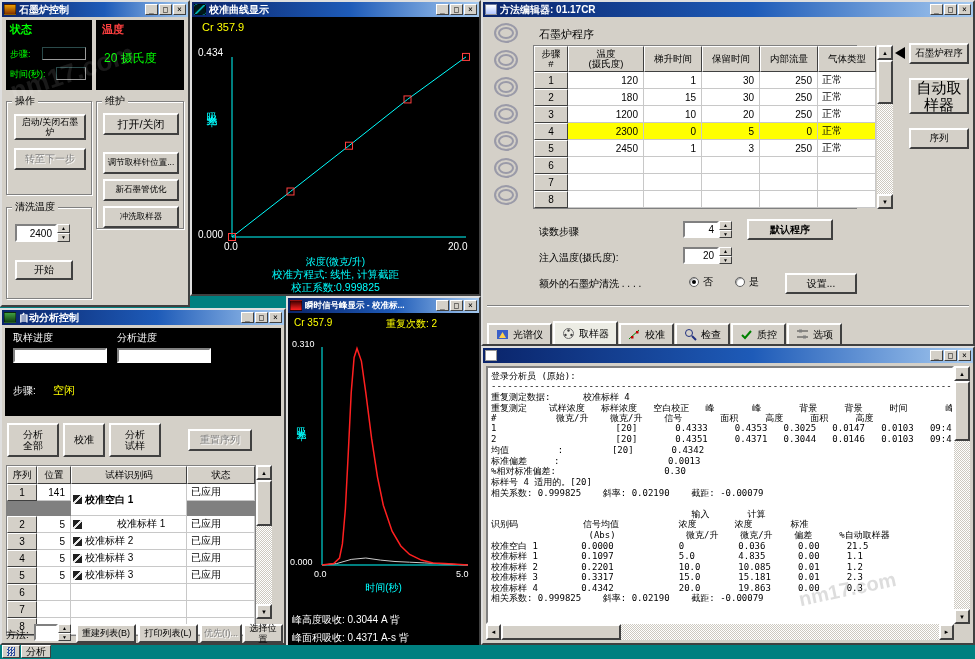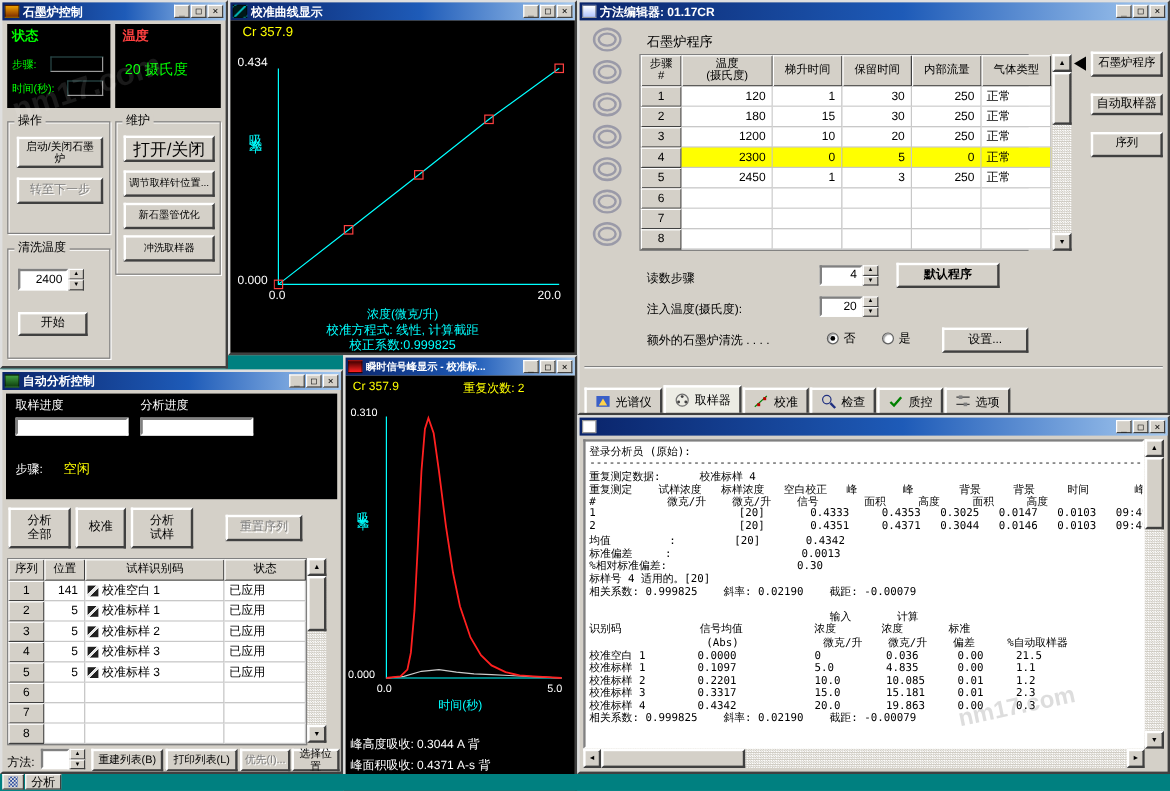--- a/index.html
+++ b/index.html
@@ -85,21 +85,21 @@
         <span class="lbl green" style="left:8px;top:30px;font-size:12px;">20 摄氏度</span>
       </div>
       <div class="gbox" style="left:4px;top:84px;width:86px;height:94px;">
         <span class="glabel">操作</span>
         <div class="btn abs" style="left:7px;top:12px;width:72px;height:26px;font-size:9px;">启动/关闭石墨炉</div>
         <div class="btn abs dis" style="left:7px;top:46px;width:72px;height:22px;">转至下一步</div>
       </div>
       <div class="gbox" style="left:94px;top:84px;width:88px;height:128px;">
         <span class="glabel">维护</span>
         <div class="abs" style="left:6px;top:11px;width:76px;">
-            <div class="btn" style="height:22px;margin-bottom:7px;font-size:14px;">打开/关闭</div>
+            <div class="btn" style="height:22px;margin-bottom:17px;font-size:11px;">打开/关闭</div>
             <div class="btn" style="height:22px;margin-bottom:5px;font-size:8.5px;">调节取样针位置...</div>
             <div class="btn" style="height:22px;margin-bottom:5px;font-size:8.5px;">新石墨管优化</div>
             <div class="btn" style="height:22px;margin-bottom:5px;font-size:8.5px;">冲洗取样器</div>
           </div>
       </div>
       <div class="gbox" style="left:4px;top:190px;width:86px;height:92px;">
         <span class="glabel">清洗温度</span>
         <div class="spin" style="left:8px;top:16px;">
           <div class="spinval" style="width:42px;height:18px;">2400</div>
           <div class="spinbtns" style="height:18px;">
@@ -247,21 +247,21 @@
       </div>
       <div class="vscroll" style="left:394px;top:28px;height:164px;">
         <div class="sarrow">▲</div>
         <div class="sthumb" style="height:44px;"></div>
         <div class="sarrow" style="margin-top:auto;">▼</div>
       </div>
 
       <div class="navarrow" style="left:412px;top:30px;"></div>
       <div class="abs" style="left:426px;top:26px;width:60px;">
           <div class="btn" style="height:21px;margin-bottom:14px;font-size:9.5px;">石墨炉程序</div>
-          <div class="btn" style="height:18px;margin-bottom:14px;font-size:10px;">自动取样器</div>
+          <div class="btn" style="height:36px;margin-bottom:14px;font-size:15px;">自动取样器</div>
           <div class="btn" style="height:21px;margin-bottom:14px;font-size:9.5px;">序列</div>
         </div>
 
       <span class="lbl" style="left:56px;top:208px;">读数步骤</span>
       <div class="spin" style="left:200px;top:204px;">
         <div class="spinval" style="width:36px;height:17px;">4</div>
         <div class="spinbtns" style="height:17px;">
           <div class="spinbtn">▲</div>
           <div class="spinbtn">▼</div>
         </div>
@@ -372,30 +372,30 @@
         <div class="gtr">
           <div class="gcell ghdr" style="width:30px;height:18px;">序列</div>
           <div class="gcell ghdr" style="width:34px;height:18px;">位置</div>
           <div class="gcell ghdr" style="width:116px;height:18px;">试样识别码</div>
           <div class="gcell ghdr" style="width:68px;height:18px;">状态</div>
         </div>
         <div>
             <div class="gtr">
             <div class="gcell rowhdr" style="width:30px;height:17px;">1</div>
             <div class="gcell num" style="width:34px;height:17px;">141</div>
-            <div class="gcell" style="width:116px;height:17px;">
+            <div class="gcell" style="width:116px;height:32px;font-weight:bold;">
               <span class="sampicon vis"></span>
               <span>校准空白 1</span>
             </div>
             <div class="gcell" style="width:68px;height:17px;padding-left:4px;">已应用</div>
           </div>
             <div class="gtr">
             <div class="gcell rowhdr" style="width:30px;height:17px;">2</div>
             <div class="gcell num" style="width:34px;height:17px;">5</div>
-            <div class="gcell" style="width:116px;height:17px;">
+            <div class="gcell" style="width:116px;height:17px;gap:32px;">
               <span class="sampicon vis"></span>
               <span>校准标样 1</span>
             </div>
             <div class="gcell" style="width:68px;height:17px;padding-left:4px;">已应用</div>
           </div>
             <div class="gtr">
             <div class="gcell rowhdr" style="width:30px;height:17px;">3</div>
             <div class="gcell num" style="width:34px;height:17px;">5</div>
             <div class="gcell" style="width:116px;height:17px;">
               <span class="sampicon vis"></span>

